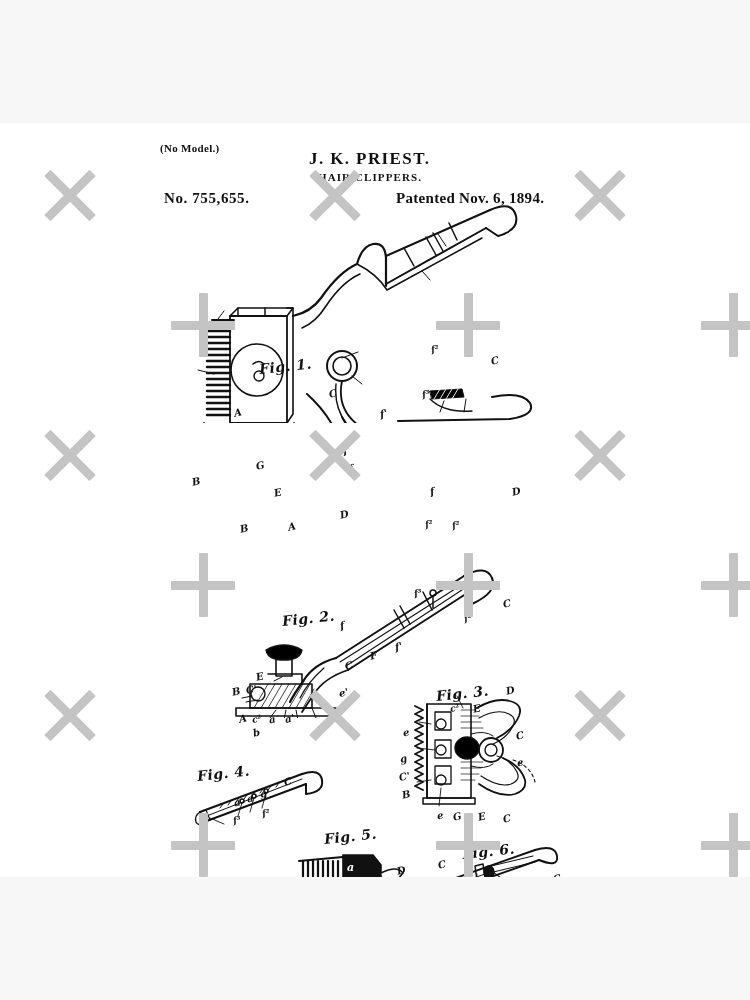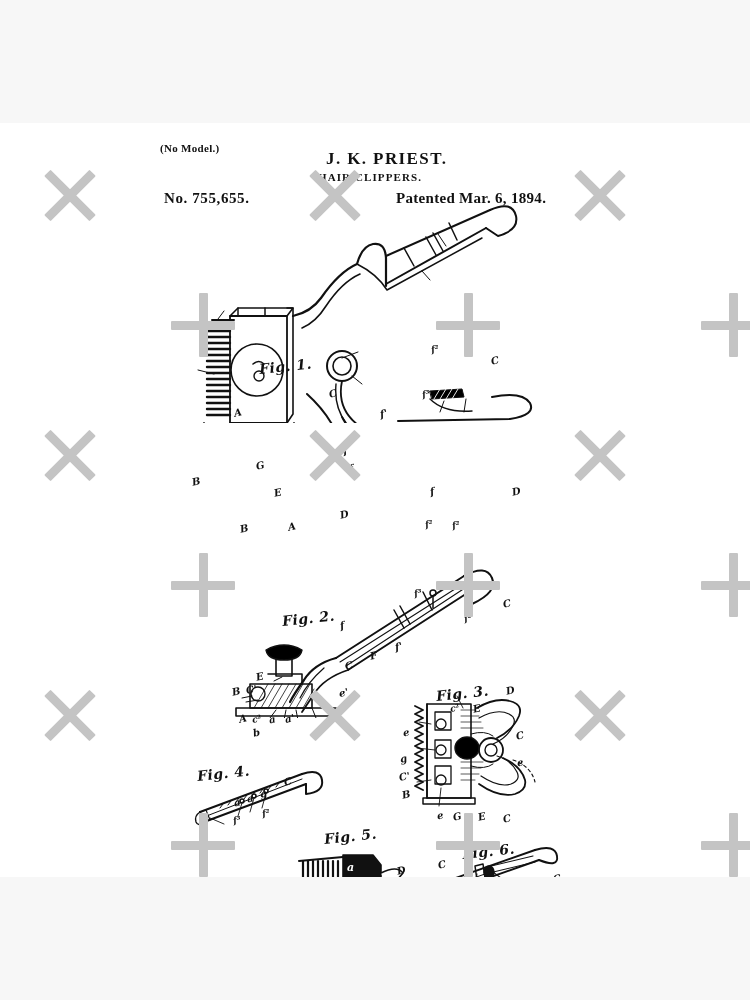--- a/index.html
+++ b/index.html
@@ -21,21 +21,21 @@
   .wm i{position:absolute;display:block;background:#c4c4c4;border-radius:1px;}
   .wm.x i.a{width:64px;height:9px;left:-32px;top:-4px;transform:rotate(45deg);}
   .wm.x i.b{width:64px;height:9px;left:-32px;top:-4px;transform:rotate(-45deg);}
   .wm.p i.a{width:64px;height:9px;left:-32px;top:-4px;}
   .wm.p i.b{width:9px;height:64px;left:-4px;top:-32px;}
 
   
   .hdr{position:absolute;color:#111;white-space:nowrap;z-index:3;}
   #no-model{left:160px;top:142px;font-size:11px;font-weight:bold;
             font-family:"Liberation Serif",serif;letter-spacing:.3px;}
-  #inventor-name{left:326px;top:149px;font-size:17px;font-weight:bold;
+  #inventor-name{left:309px;top:149px;font-size:17px;font-weight:bold;
                  letter-spacing:1.4px;}
   #patent-subject{left:318px;top:171px;font-size:11px;font-weight:bold;
                   letter-spacing:1.1px;}
   #patent-number{left:164px;top:190px;font-size:15px;font-weight:bold;
                  letter-spacing:.6px;}
   #patent-date{left:396px;top:190px;font-size:15px;font-weight:bold;
                letter-spacing:.3px;}
 
   
   .figcap{position:absolute;z-index:4;color:#111;
@@ -397,21 +397,21 @@
 
     <div class="ref" style="left:438px;top:736px;">C</div>
     <div class="ref" style="left:553px;top:750px;">C</div>
 
   </div>
 
   <div class="hdr" id="no-model">(No Model.)</div>
   <div class="hdr" id="inventor-name">J. K. PRIEST.</div>
   <div class="hdr" id="patent-subject">HAIR CLIPPERS.</div>
   <div class="hdr" id="patent-number">No. 755,655.</div>
-  <div class="hdr" id="patent-date">Patented Mar. 6, 1894.</div>
+  <div class="hdr" id="patent-date">Patented Nov. 6, 1894.</div>
 
   <div id="watermark">
       <div class="wm x" style="left: 70px; top: 195px;">
         <i class="a"></i>
         <i class="b"></i>
       </div>
       <div class="wm x" style="left: 335px; top: 195px;">
         <i class="a"></i>
         <i class="b"></i>
       </div>

